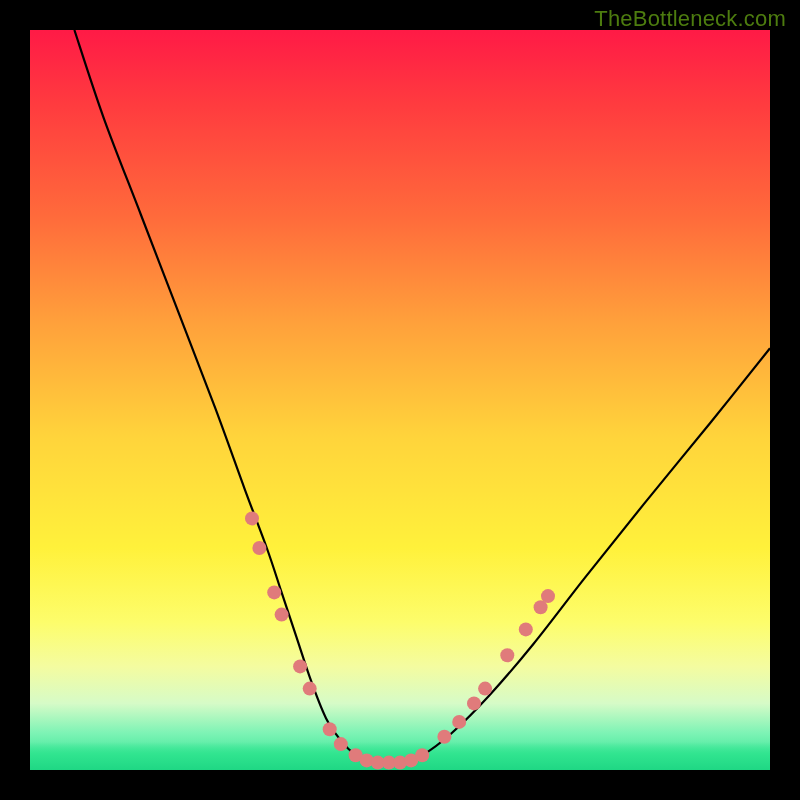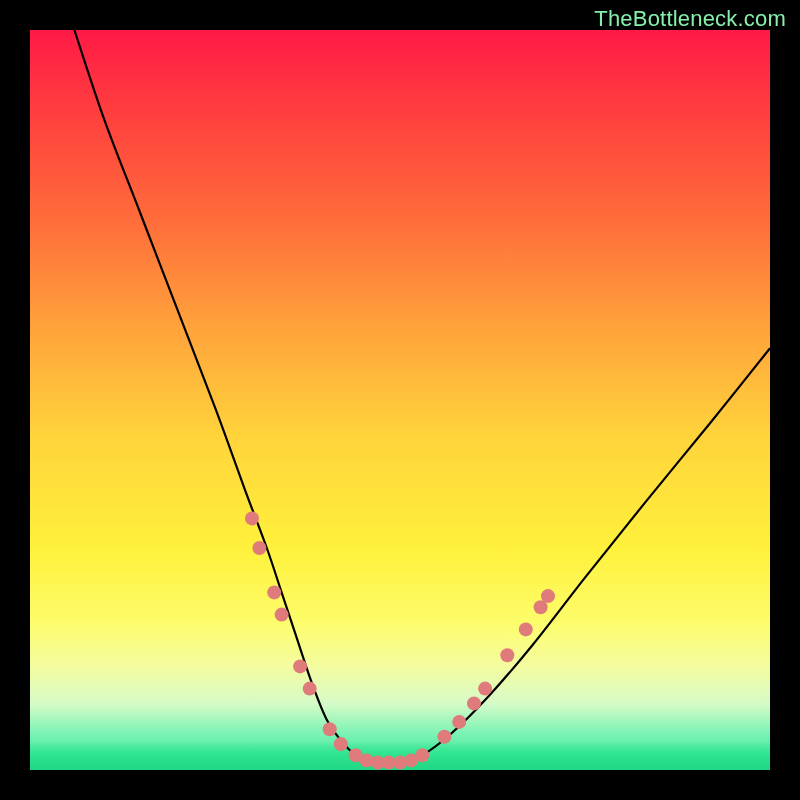--- a/index.html
+++ b/index.html
@@ -38,21 +38,21 @@
       #f4fca0 86%,
       #d6fbc7 91%,
       #7df3b5 95%,
       #21e28b 100%
     );
   }
   .watermark {
     position: absolute;
     top: 6px;
     right: 14px;
-    color: #86efac;
+    color: #4d7c0f;
     font-size: 22px;
     font-weight: 400;
     letter-spacing: 0.2px;
     margin-left: 12px;
   }
   svg.curve {
     position: absolute;
     left: 0;
     top: 0;
     width: 740px;

